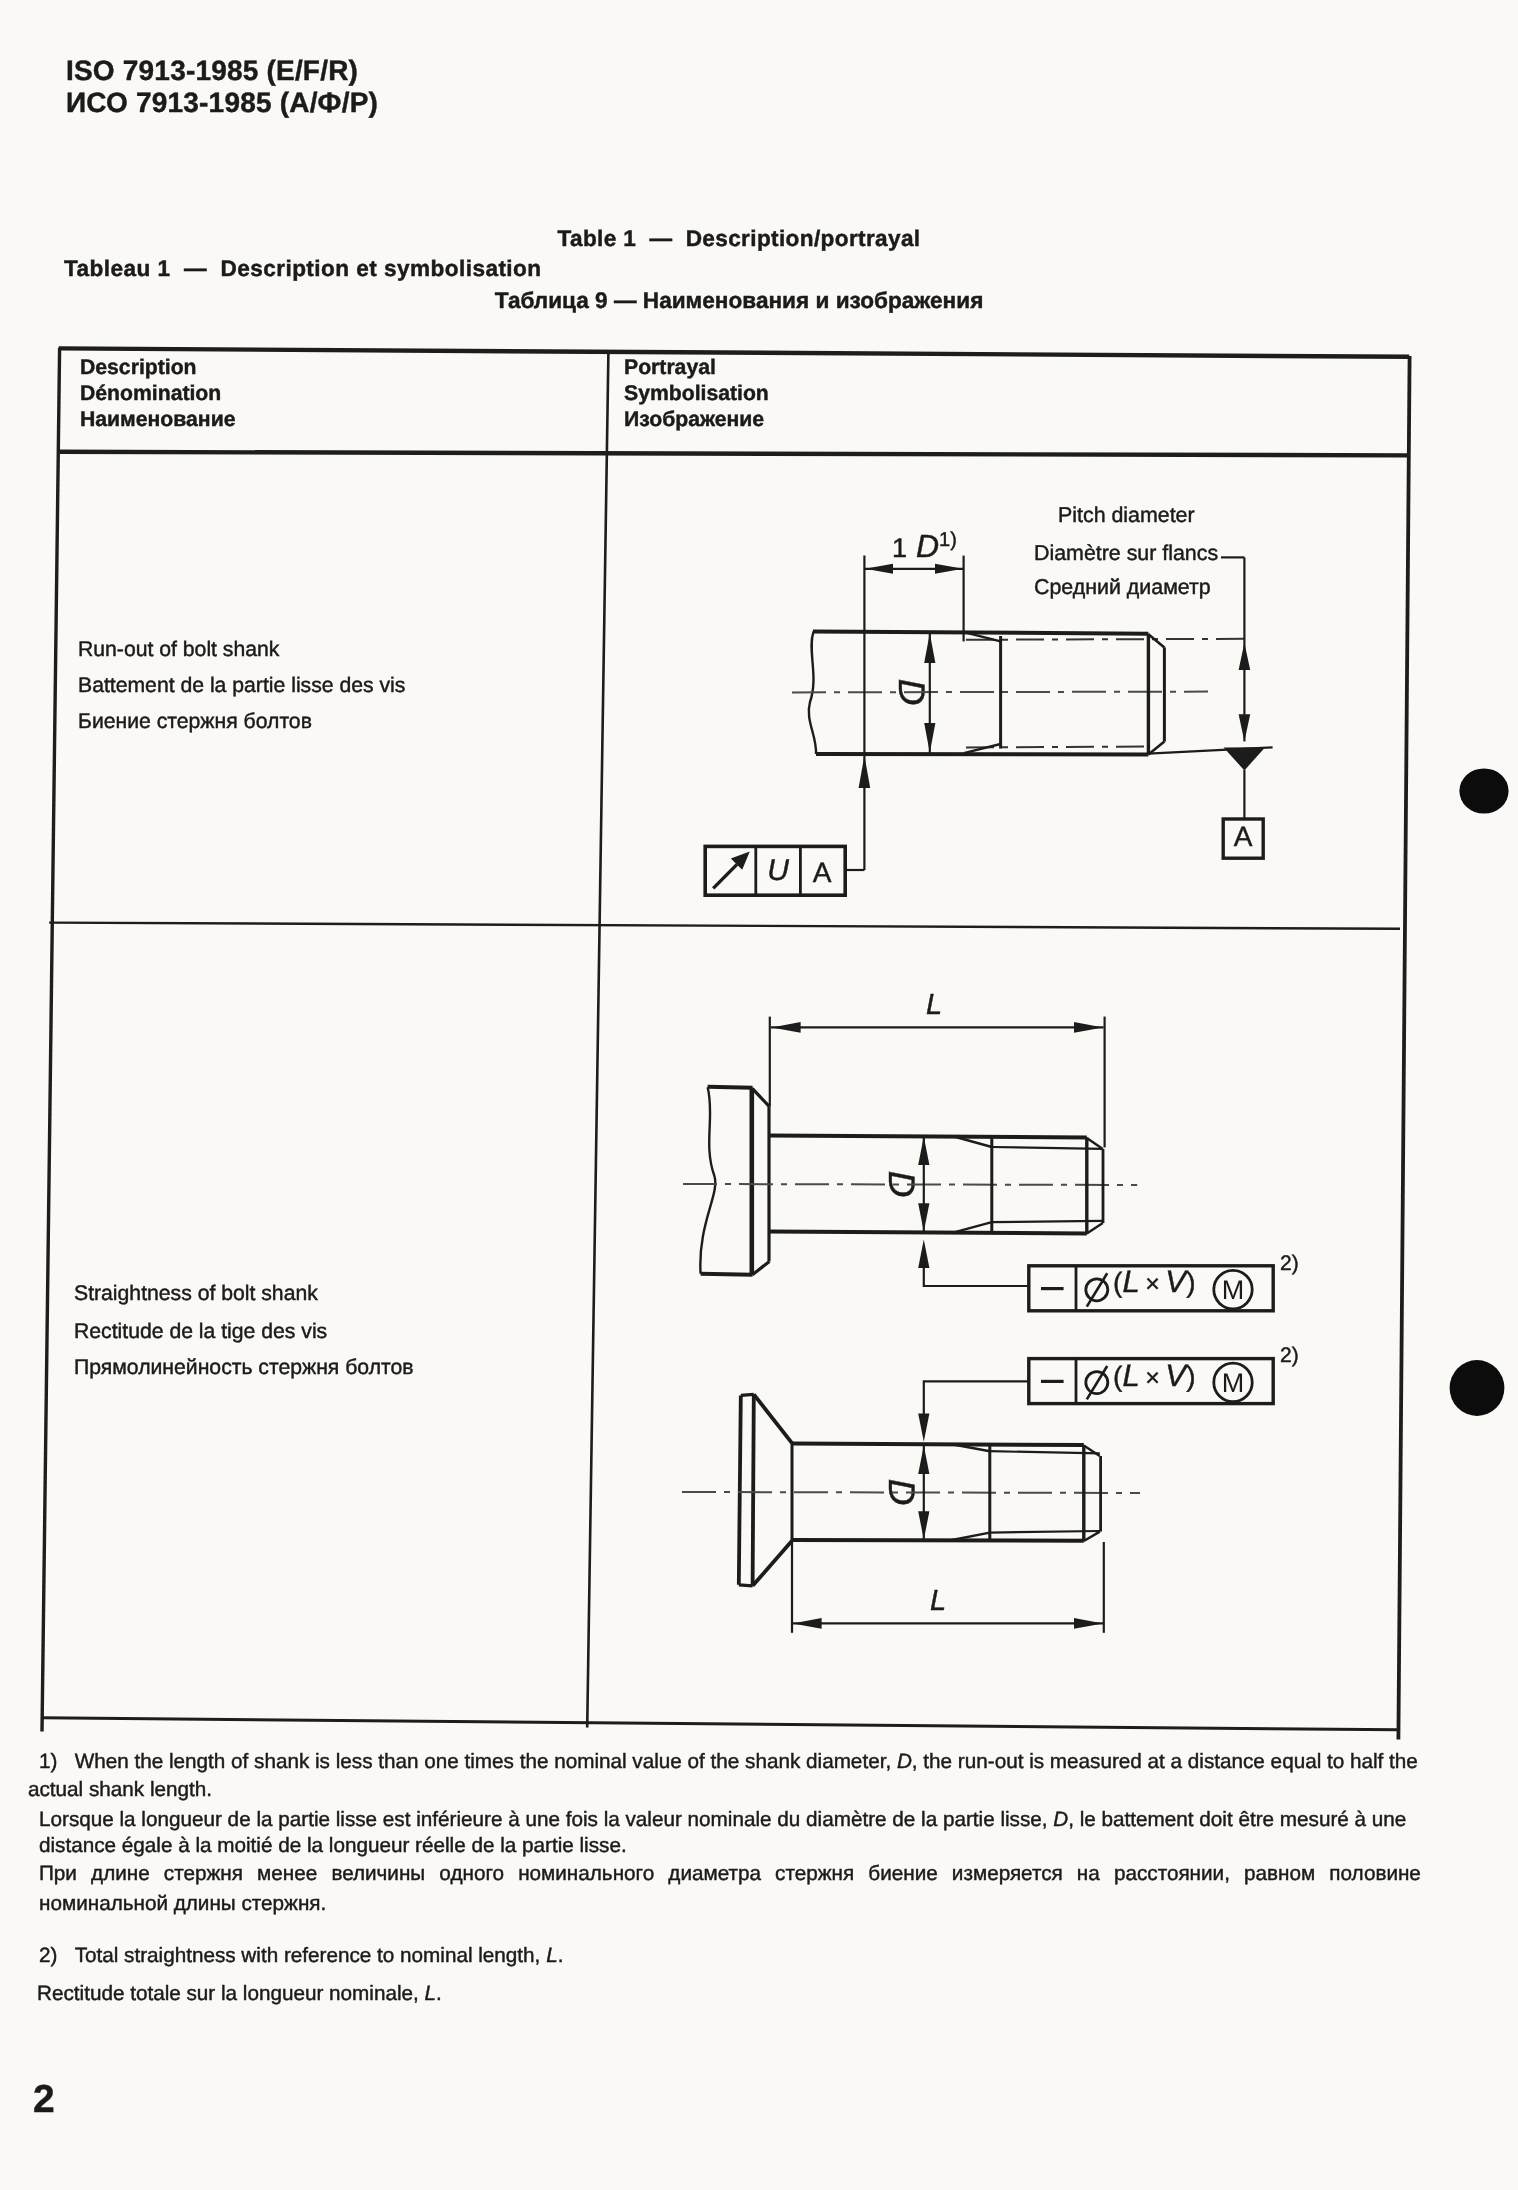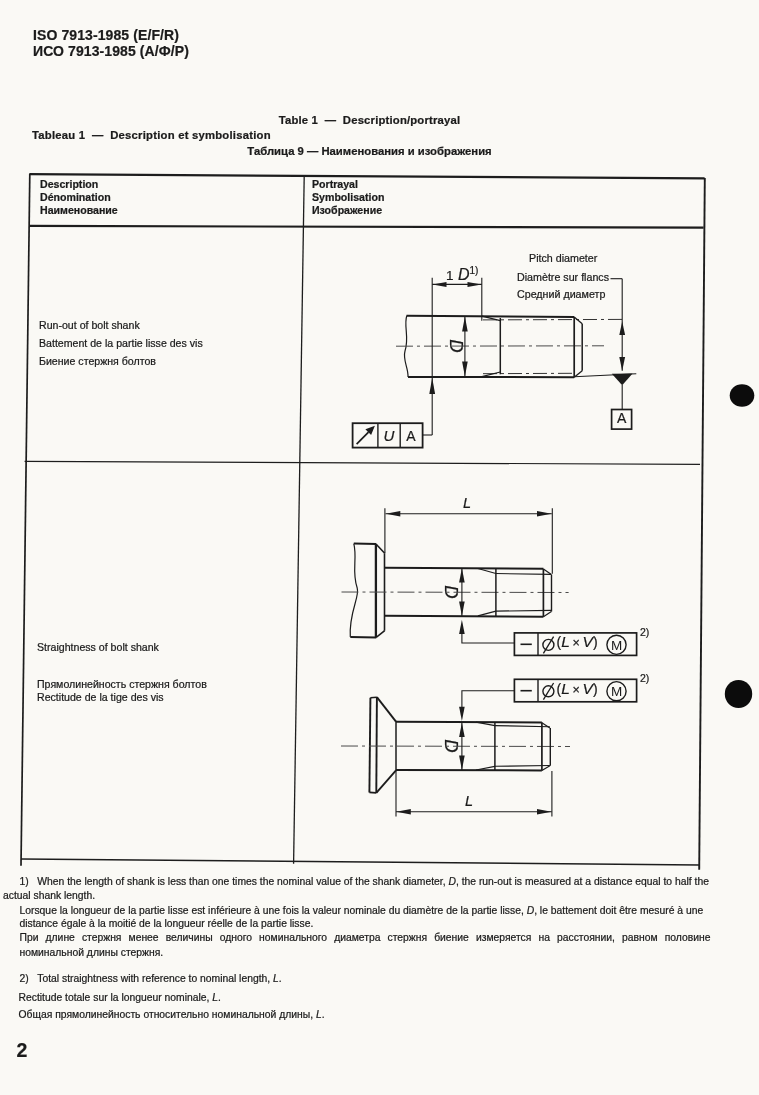--- a/index.html
+++ b/index.html
@@ -29,21 +29,21 @@
 <div class="t b" style="left:312px;top:177.5px;font-size:10.6px;line-height:13.3px;">Portrayal<br>Symbolisation<br>Изображение</div>
 
 <div class="t" style="left:39px;top:318.5px;font-size:10.6px;">Run-out of bolt shank</div>
 
 <div class="t" style="left:39px;top:337.2px;font-size:10.6px;">Battement de la partie lisse des vis</div>
 
 <div class="t" style="left:39px;top:354.6px;font-size:10.6px;">Биение стержня болтов</div>
 
 <div class="t" style="left:37px;top:641px;font-size:10.6px;">Straightness of bolt shank</div>
 
-<div class="t" style="left:37px;top:691px;font-size:10.6px;">Rectitude de la tige des vis</div>
+<div class="t" style="left:37px;top:660px;font-size:10.6px;">Rectitude de la tige des vis</div>
 
 <div class="t" style="left:37px;top:677.8px;font-size:10.6px;">Прямолинейность стержня болтов</div>
 
 <div class="t" style="left:529px;top:252px;font-size:10.7px;">Pitch diameter</div>
 
 <div class="t" style="left:517px;top:271px;font-size:10.7px;">Diamètre sur flancs</div>
 
 <div class="t" style="left:517px;top:287.5px;font-size:10.7px;">Средний диаметр</div>
 
 <div class="t" style="left:446px;top:265px;font-size:13.5px;">1<span class="i" style="font-size:16px;">&nbsp;D</span><sup style="font-size:10px;">1)</sup></div>
@@ -67,35 +67,34 @@
 <div class="t" style="left:556.5px;top:679.5px;font-size:15.5px;letter-spacing:0.1px;"><span style="font-size:14px;">(</span><span class="i">L</span><span style="font-size:12.5px;"> × </span><span class="i">V</span><span style="font-size:14px;">)</span></div>
 
 <div class="t" style="left:640px;top:672px;font-size:10.5px;">2)</div>
 
 <div class="t i" style="left:443.8px;top:734.8px;font-size:18.5px;transform:rotate(90deg);">D</div>
 
 <div class="t i" style="left:465px;top:792.5px;font-size:14.5px;">L</div>
 
 <div class="t" style="left:19.5px;top:875.5px;font-size:10.35px;">1)&nbsp;&nbsp;&nbsp;When the length of shank is less than one times the nominal value of the shank diameter, <span class="i">D</span>, the run-out is measured at a distance equal to half the</div>
 
-<div class="t" style="left:3px;top:889.5px;font-size:10.35px;">actual shank length.</div>
+<div class="t" style="left:14px;top:889.5px;font-size:10.35px;">actual shank length.</div>
 
 <div class="t" style="left:19.5px;top:904.5px;font-size:10.35px;">Lorsque la longueur de la partie lisse est inférieure à une fois la valeur nominale du diamètre de la partie lisse, <span class="i">D</span>, le battement doit être mesuré à une</div>
 
 <div class="t" style="left:19.5px;top:917.8px;font-size:10.35px;">distance égale à la moitié de la longueur réelle de la partie lisse.</div>
 
 <div class="t" style="left:19.5px;top:931.5px;font-size:10.35px;word-spacing:4.2px;">При длине стержня менее величины одного номинального диаметра стержня биение измеряется на расстоянии, равном половине</div>
 
 <div class="t" style="left:19.5px;top:946.5px;font-size:10.35px;">номинальной длины стержня.</div>
 
 <div class="t" style="left:19.5px;top:973px;font-size:10.35px;">2)&nbsp;&nbsp;&nbsp;Total straightness with reference to nominal length, <span class="i">L</span>.</div>
 
 <div class="t" style="left:18.5px;top:991.5px;font-size:10.35px;">Rectitude totale sur la longueur nominale, <span class="i">L</span>.</div>
 
-<div class="t" style="left:18.5px;top:1008.5px;font-size:10.35px;">Общая прямолинейность относительно номинальной длины, <span class="i">L</span>.</div>
 
 <div class="t b" style="left:16.5px;top:1038.5px;font-size:19.5px;">2</div>
 <svg width="759" height="1095" viewBox="0 0 759 1095" fill="none" stroke-linecap="butt">
 
 <g>
         <path d="M29.3,174.2 L704.6,178.4" stroke="#1d1d1d" stroke-width="2.2"></path>
       </g>
 
 <g>
         <path d="M29.8,174 L21,865.8" stroke="#1d1d1d" stroke-width="1.7"></path>

